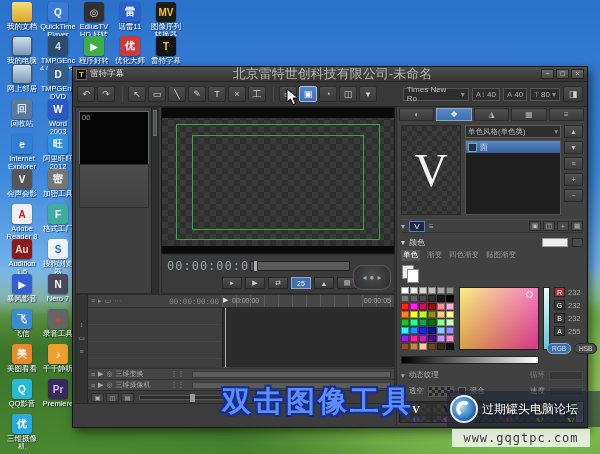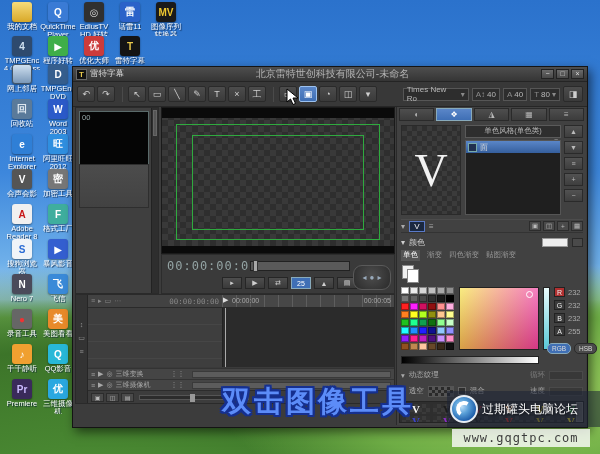--- a/index.html
+++ b/index.html
@@ -30,21 +30,21 @@
          border:1px solid #141414; box-shadow:3px 4px 10px rgba(0,0,0,.55); color:#c8c8c8; z-index:2; }
 
   .titlebar { position:absolute; left:0; top:0; right:0; height:15px; display:flex; align-items:center;
               background:linear-gradient(180deg,#4e4e4e,#353535); border-bottom:1px solid #242424; padding:0 3px; }
   .appico { width:11px; height:11px; background:#111; color:#e8c84a; font-size:8px; font-weight:bold;
             display:flex; align-items:center; justify-content:center; border:1px solid #666; }
   .apptitle { margin-left:3px; color:#ddd; font-size:8.5px; }
   .menus { display:flex; gap:9px; margin-left:16px; }
   .menu { color:#c2c2c2; font-size:8.5px; padding:0 2px; cursor:default; }
   .menu.active { border:1px solid #909090; background:#484852; }
-  .doctitle { flex:1; text-align:center; color:#b5b5b5; font-size:10px; }
+  .doctitle { flex:1; text-align:center; color:#b5b5b5; font-size:13px; }
   .wbtns { display:flex; gap:2px; }
   .wbtn { width:13px; height:10px; background:linear-gradient(180deg,#6a6a6a,#484848); border:1px solid #222;
           color:#ddd; font-size:7px; line-height:8px; text-align:center; }
 
   .toolbar { position:absolute; left:0; top:15px; right:0; height:25px; background:#383838;
              border-bottom:1px solid #262626; display:flex; align-items:center; padding:0 4px; gap:2px; }
   .tbtn { min-width:18px; height:16px; background:linear-gradient(180deg,#4c4c4c,#3a3a3a); border:1px solid #2a2a2a;
           border-radius:2px; color:#cfcfcf; font-size:9px; display:flex; align-items:center; justify-content:center; }
   .tbtn.active { background:linear-gradient(180deg,#5a86c8,#3f6fb5); border-color:#9cc2f0; color:#fff; }
   .tsep { width:1px; height:15px; background:#262626; margin:0 3px; border-right:1px solid #4a4a4a; }
@@ -126,21 +126,21 @@
   .rp { position:absolute; left:323px; top:40px; width:190px; height:318px; background:#414141; border-left:1px solid #2a2a2a; }
   .rp-tabs { position:absolute; left:2px; top:1px; right:2px; height:13px; display:flex; gap:2px; }
   .rtab { flex:1; background:linear-gradient(180deg,#4e4e4e,#3c3c3c); border:1px solid #2a2a2a; color:#b8b8b8;
           font-size:8px; display:flex; align-items:center; justify-content:center; }
   .rtab.active { background:linear-gradient(180deg,#5a86c8,#3f6fb5); color:#fff; border-color:#8ab; }
   .rp-thumb { position:absolute; left:4px; top:18px; width:60px; height:90px; border:1px solid #2a2a2a;
               display:flex; align-items:center; justify-content:center;
               font-family:"Liberation Serif","DejaVu Serif",serif; font-size:46px; color:#f2f2f2; }
   .rp-drop { position:absolute; left:68px; top:18px; width:96px; height:13px; }
   .rp-drop .dd { width:100%; height:100%; background:#2e2e2e; border:1px solid #5a5a5a; color:#b8b8b8; font-size:7.5px;
-                 display:flex; align-items:center; padding:0 2px;flex-direction:column; }
+                 display:flex; align-items:center; padding:0 2px; }
   .rp-drop .dd span:last-child { margin-left:auto; color:#888; }
   .rp-list { position:absolute; left:68px; top:33px; width:96px; height:75px; background:#1f1f1f; border:1px solid #555; }
   .litem { height:12px; display:flex; align-items:center; gap:3px; padding:0 2px; color:#ddd; font-size:8px; }
   .litem.sel { background:linear-gradient(180deg,#5a86c8,#355f9e); }
   .litem .lic { width:9px; height:9px; background:#203050; border:1px solid #7aa; }
   .rp-side { position:absolute; right:3px; top:18px; width:19px; display:flex; flex-direction:column; gap:3px; }
   .sbtn { height:13px; background:linear-gradient(180deg,#525252,#3e3e3e); border:1px solid #2a2a2a; color:#bbb;
           font-size:7px; display:flex; align-items:center; justify-content:center; }
   .minirow { position:absolute; left:4px; top:112px; right:3px; height:14px; display:flex; align-items:center; gap:4px;
              border-top:1px solid #4c4c4c; border-bottom:1px solid #333; color:#aaa; font-size:8px; }
@@ -242,20 +242,24 @@
       </div>
       <div class="icell">
         <div class="ico" style="background: rgb(43, 98, 201); color: rgb(255, 255, 255);">雷</div>
         <div class="ilbl">话雷11</div>
       </div>
       <div class="icell">
         <div class="ico" style="background: rgb(26, 26, 26); color: rgb(240, 200, 48);">MV</div>
         <div class="ilbl">图像序列转换器</div>
       </div>
       <div class="icell">
+        <div class="ico ico-pc" style="background: rgb(138, 168, 200); color: rgb(34, 51, 68);"></div>
+        <div class="ilbl">我的电脑</div>
+      </div>
+      <div class="icell">
         <div class="ico" style="background: rgb(46, 74, 110); color: rgb(207, 224, 240);">4</div>
         <div class="ilbl">TMPGEnc 4.0 Xpress</div>
       </div>
       <div class="icell">
         <div class="ico" style="background: rgb(63, 174, 73); color: rgb(255, 255, 255);">▶</div>
         <div class="ilbl">程序好转</div>
       </div>
       <div class="icell">
         <div class="ico" style="background: rgb(204, 59, 59); color: rgb(255, 255, 255);">优</div>
         <div class="ilbl">优化大师</div>
@@ -298,20 +302,24 @@
         <div class="ico" style="background: rgb(119, 119, 119); color: rgb(255, 255, 255);">密</div>
         <div class="ilbl">加密工具</div>
       </div>
       <div class="icell">
         <div class="ico" style="background: rgb(240, 240, 240); color: rgb(200, 24, 24);">A</div>
         <div class="ilbl">Adobe Reader 8</div>
       </div>
       <div class="icell">
         <div class="ico" style="background: rgb(63, 174, 158); color: rgb(255, 255, 255);">F</div>
         <div class="ilbl">格式工厂</div>
+      </div>
+      <div class="icell">
+        <div class="ico" style="background: rgb(139, 26, 26); color: rgb(240, 208, 208);">Au</div>
+        <div class="ilbl">Audition 1.5</div>
       </div>
       <div class="icell">
         <div class="ico" style="background: rgb(240, 244, 248); color: rgb(43, 108, 212);">S</div>
         <div class="ilbl">搜狗浏览器</div>
       </div>
       <div class="icell">
         <div class="ico" style="background: rgb(52, 95, 208); color: rgb(255, 255, 255);">▶</div>
         <div class="ilbl">暴风影音</div>
       </div>
       <div class="icell">

